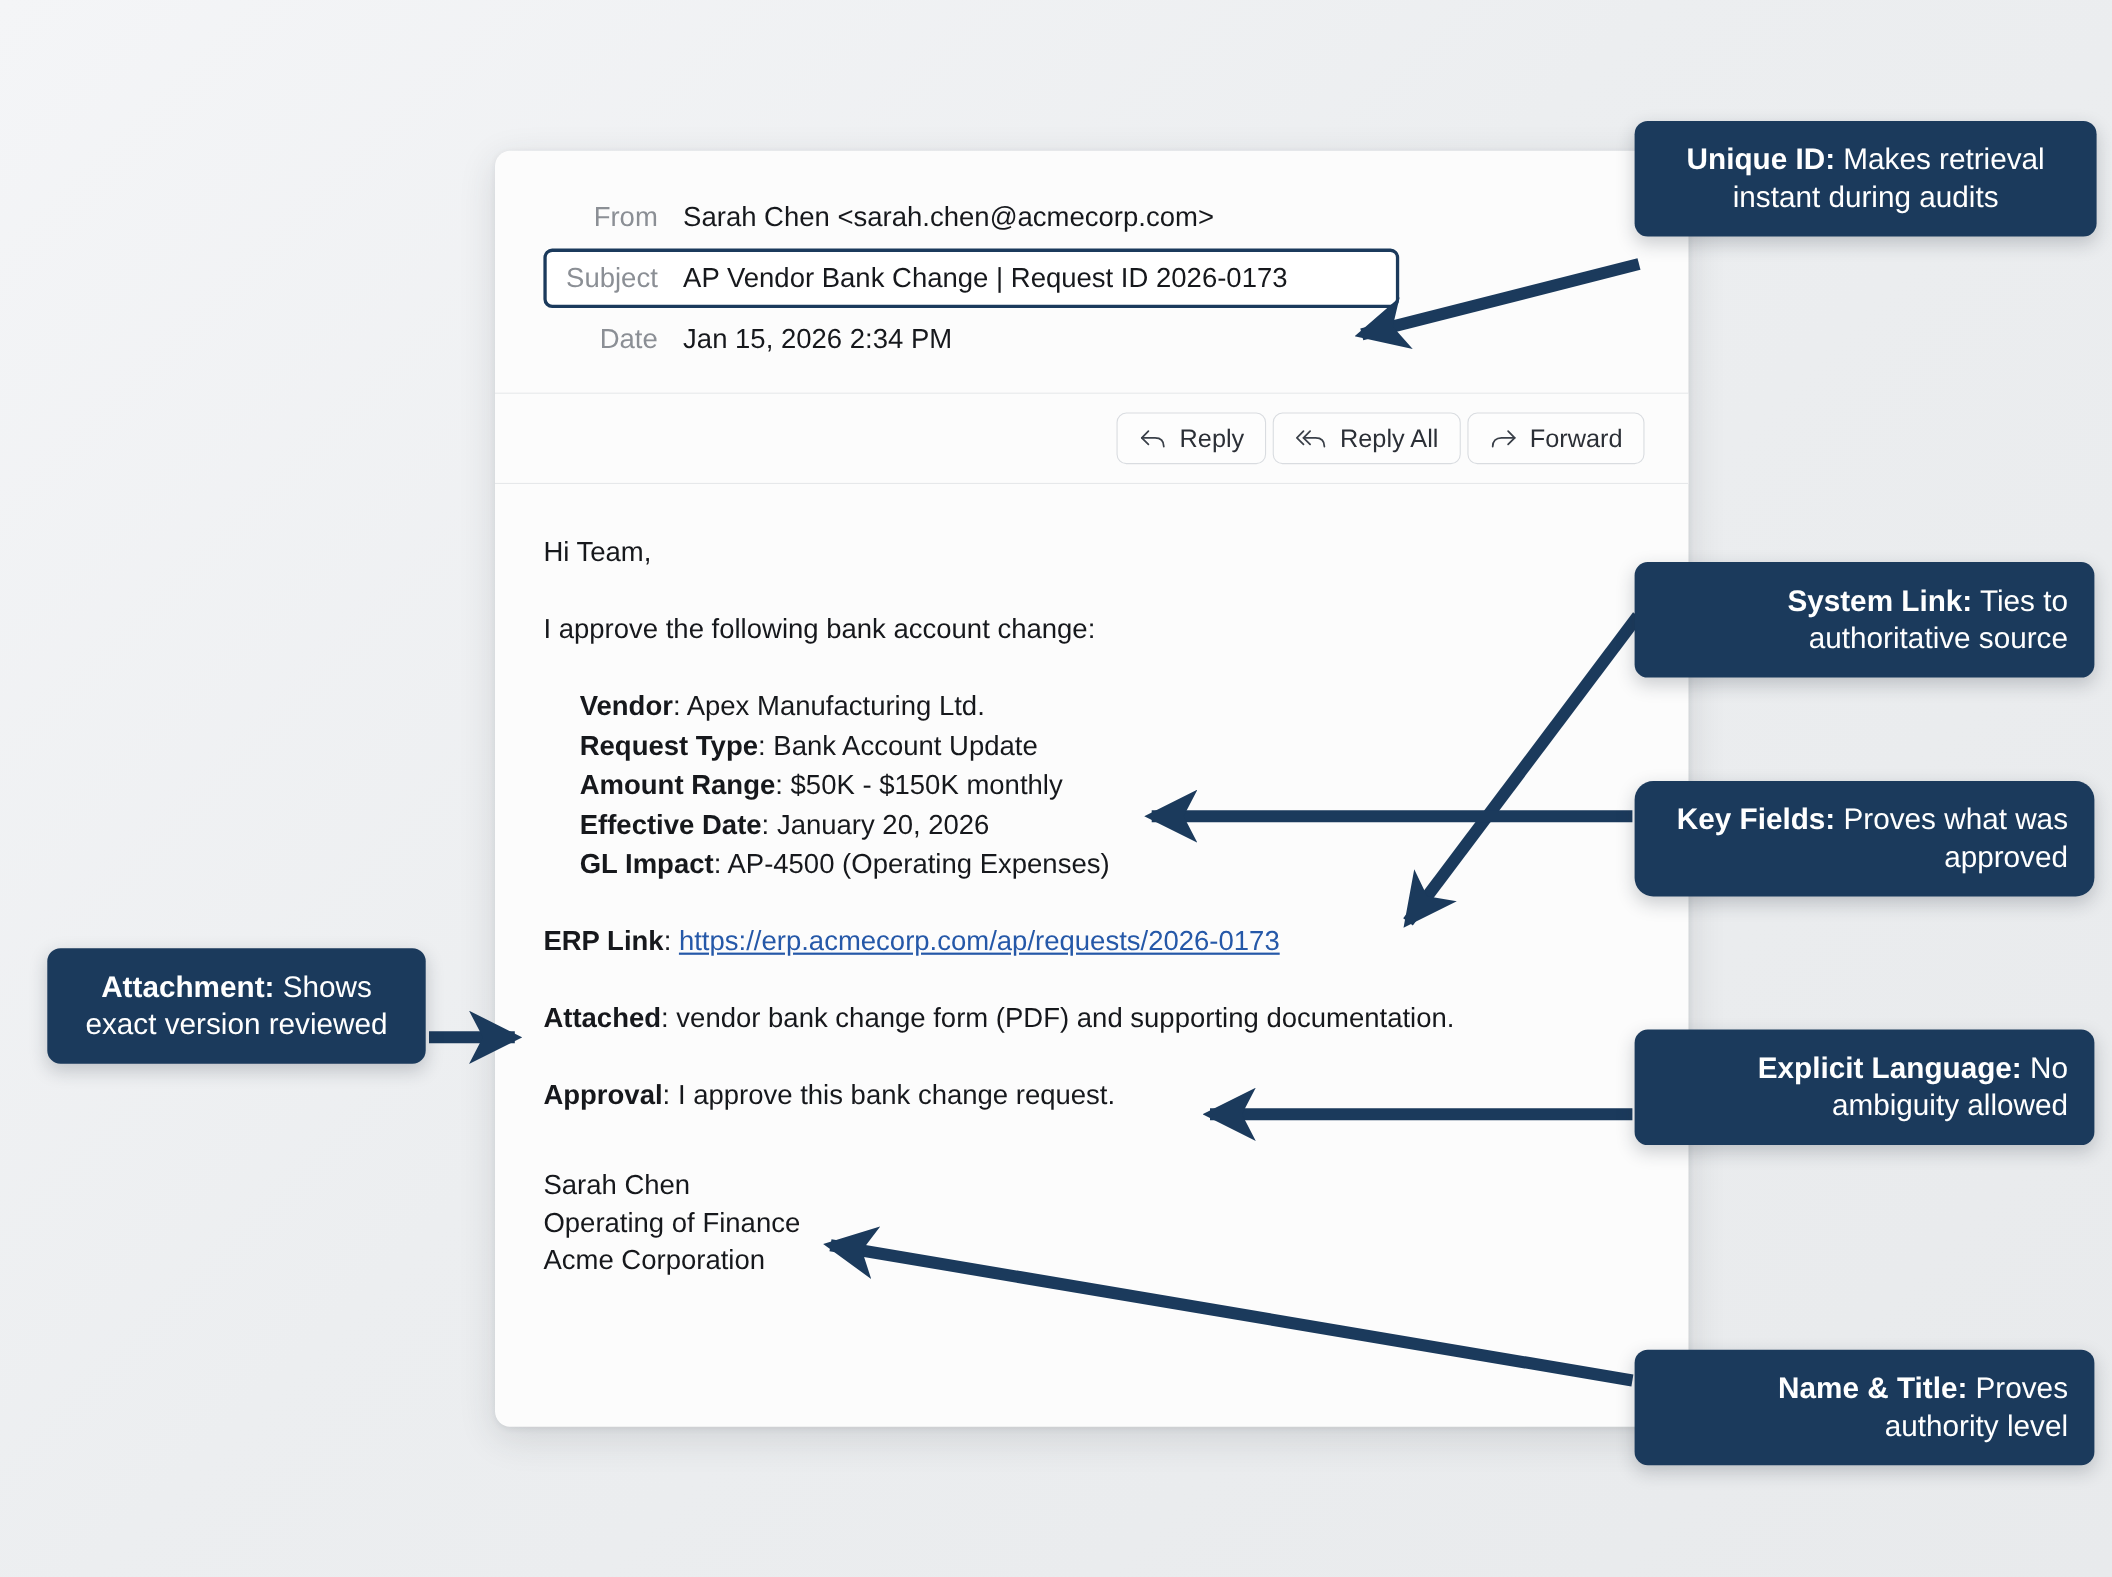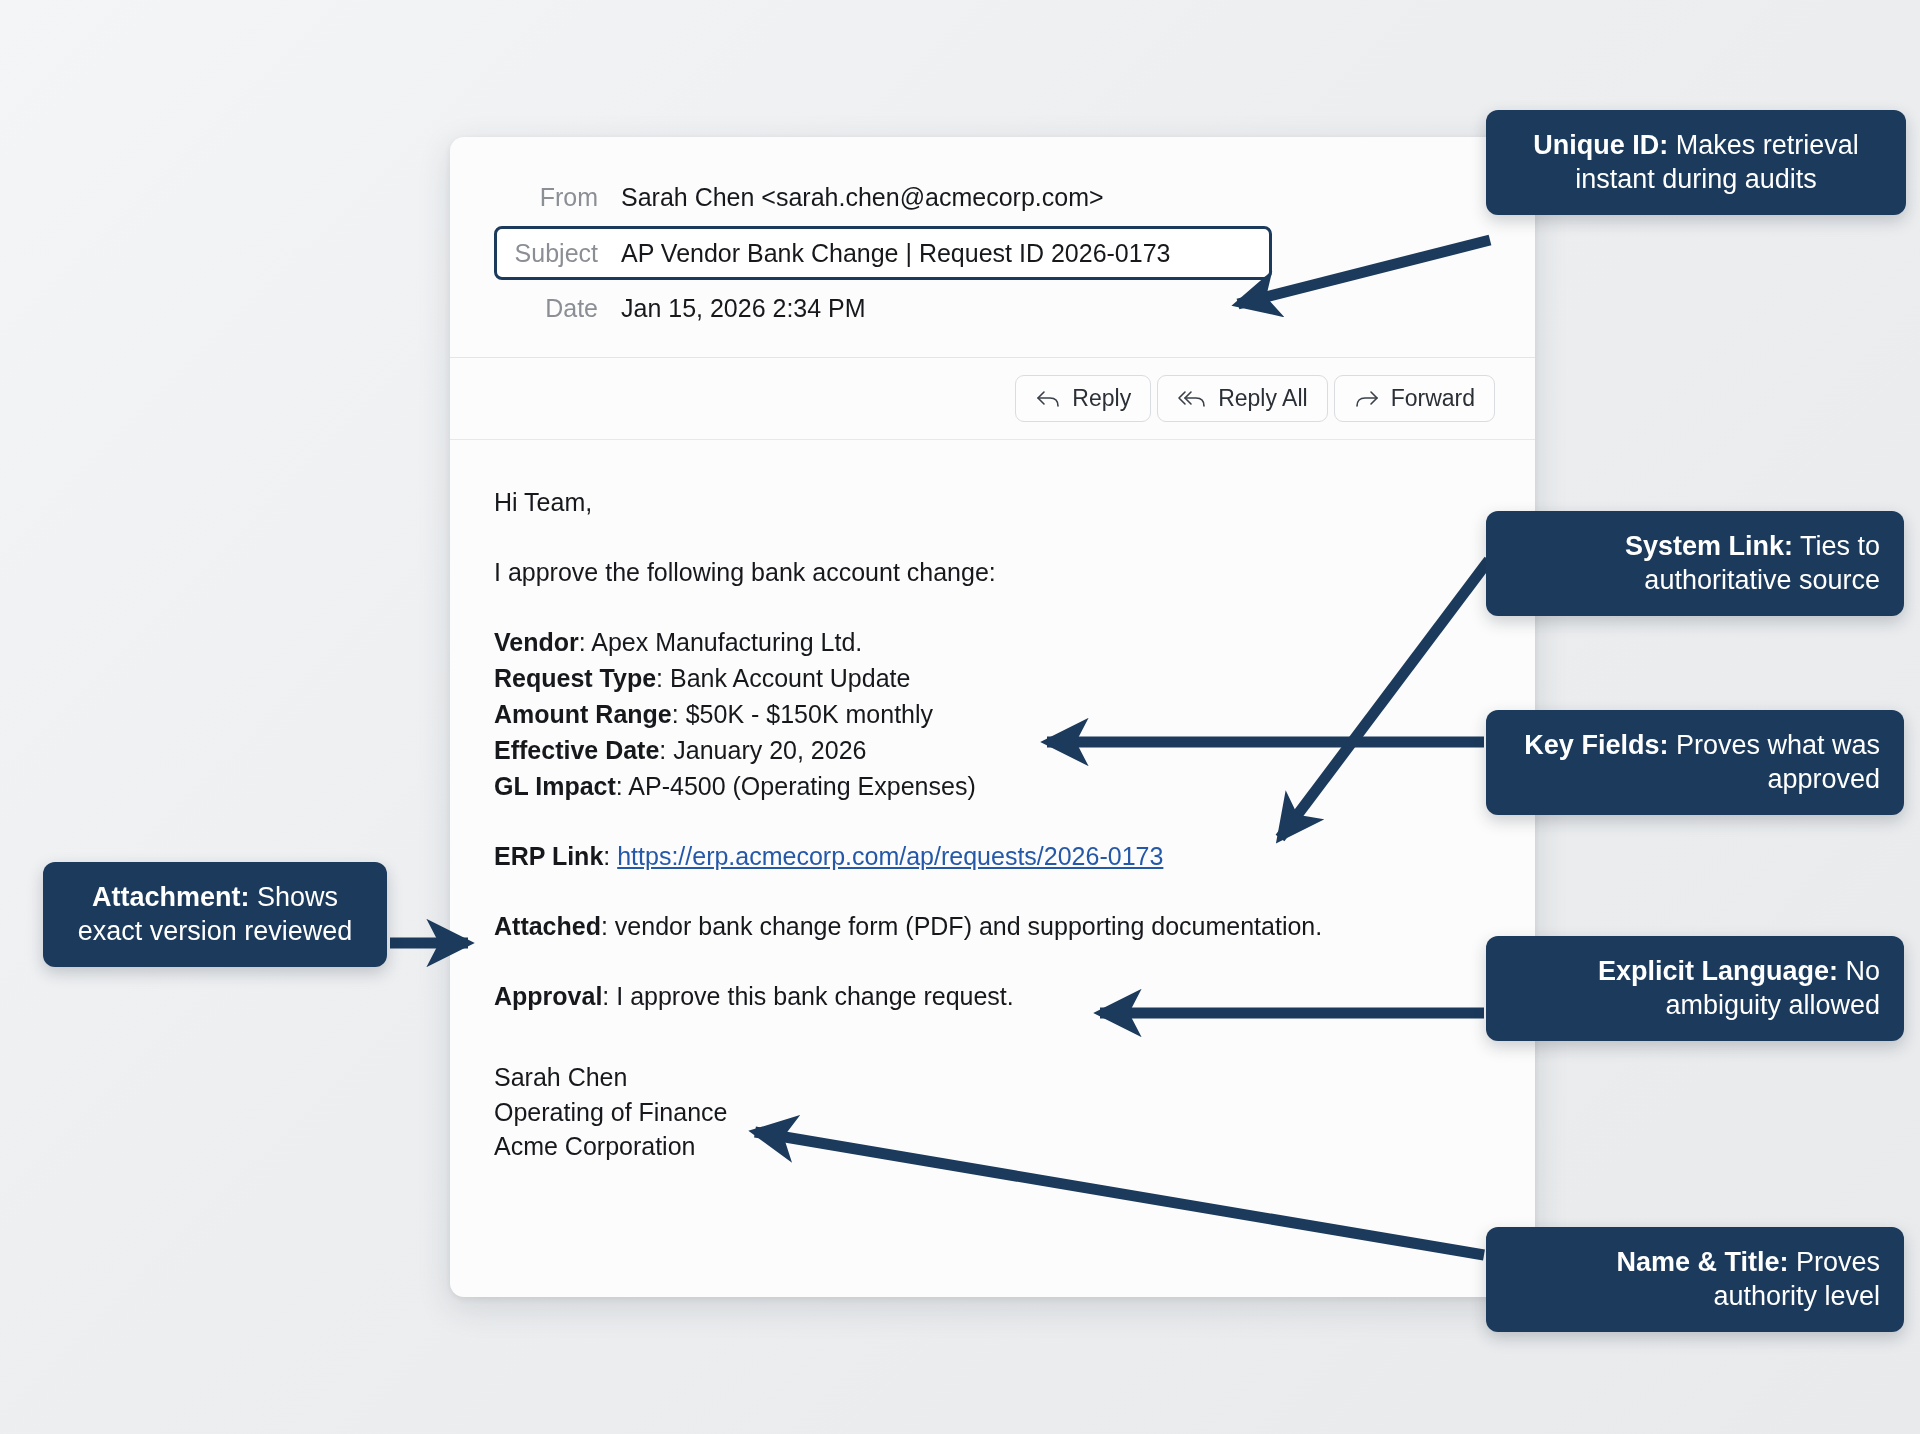--- a/index.html
+++ b/index.html
@@ -104,21 +104,21 @@
 
   
   #email-body {
     padding: 44px 44px 40px 44px;
     font-size: 25px;
     color: #16181c;
     line-height: 1.44;
   }
 
   .para { margin-bottom: 34px; }
-  .field-block { margin-bottom: 34px; }
+  .field-block { margin-bottom: 34px; margin-left: 33px; }
   .field-line { white-space: nowrap; }
   .field-line b { font-weight: bold; }
 
   .erp-url {
     color: #2558a8;
     text-decoration: underline;
     cursor: pointer;
   }
 
   .sig-block { margin-top: 46px; line-height: 1.38; }
@@ -133,21 +133,21 @@
     font-size: 27px;
     line-height: 1.27;
     box-shadow: 0 6px 16px rgba(30,40,55,0.22);
   }
   .callout b { font-weight: bold; }
   .callout.center { text-align: center; }
   .callout.left { text-align: right; margin-top: 24px; }
 
   #callout-unique-id   { left: 1486px; top: 110px;  width: 420px; }
   #callout-system-link { left: 1486px; top: 487px;  width: 418px; }
-  #callout-key-fields  { left: 1486px; top: 686px;  width: 418px; }
+  #callout-key-fields  { left: 1486px; top: 686px;  width: 418px; border-radius: 17px; }
   #callout-explicit    { left: 1486px; top: 912px;  width: 418px; }
   #callout-name-title  { left: 1486px; top: 1203px; width: 418px; }
   #callout-attachment  { left: 43px;   top: 862px;  width: 344px; }
 
   
   #arrow-layer {
     position: absolute;
     left: 0; top: 0;
     width: 1920px; height: 1434px;
     pointer-events: none;

